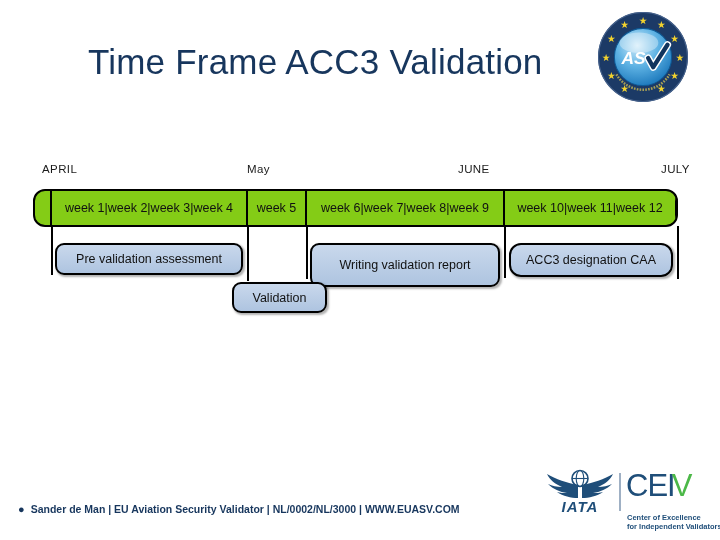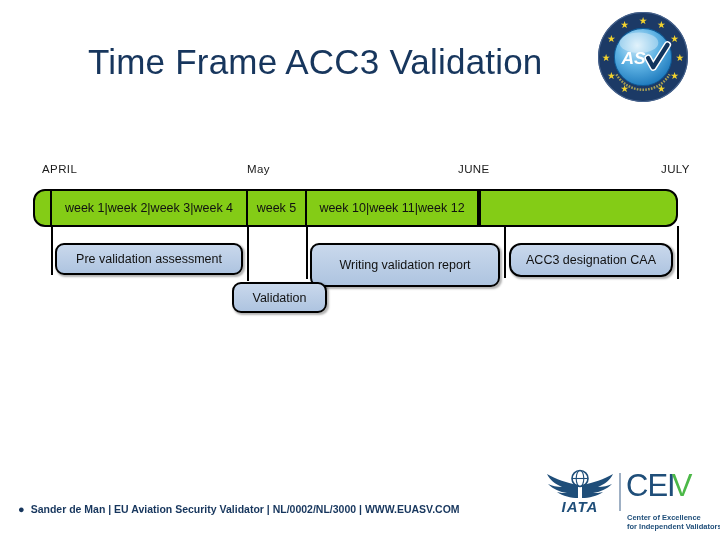--- a/index.html
+++ b/index.html
@@ -119,20 +119,21 @@
 
   <span class="month month-april">APRIL</span>
   <span class="month month-may">May</span>
   <span class="month month-june">JUNE</span>
   <span class="month month-july">JULY</span>
 
   <div class="band">
     <div class="cell cap-left"></div>
     <div class="cell cell-w1">week 1|week 2|week 3|week 4</div>
     <div class="cell cell-w5">week 5</div>
+    <div class="cell cell-w6">week 6|week 7|week 8|week 9</div>
     <div class="cell cell-w10">week 10|week 11|week 12</div>
     <div class="cell cap-right"></div>
   </div>
 
   <div class="vline vline-1"></div>
   <div class="vline vline-2"></div>
   <div class="vline vline-3"></div>
   <div class="vline vline-4"></div>
   <div class="vline vline-5"></div>
 

